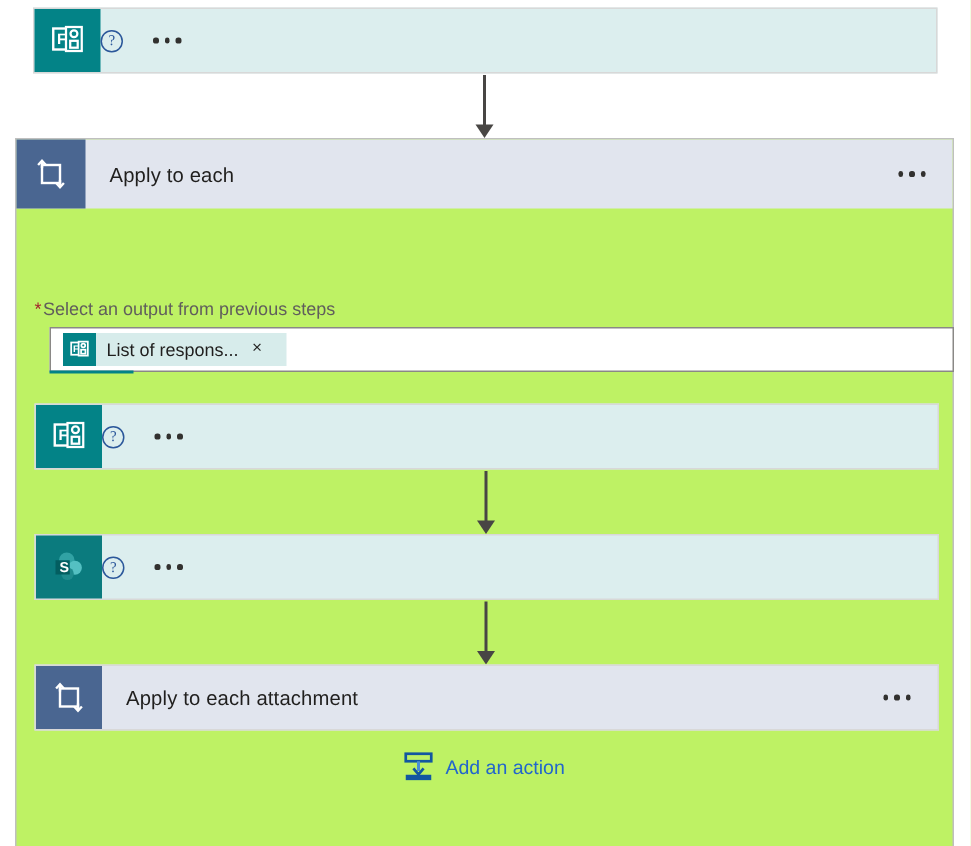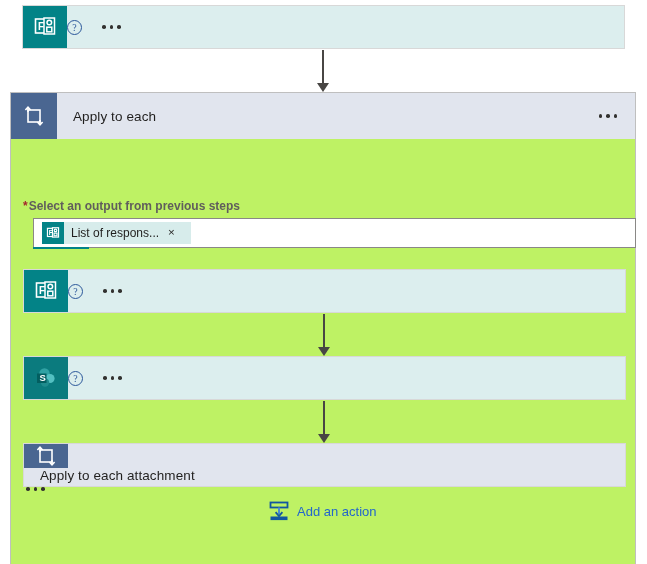--- a/index.html
+++ b/index.html
@@ -122,21 +122,20 @@
   .scope-header .card-icon { width: 46px; min-width: 46px; }
   .scope-body { position: relative; padding: 0; }
 
   .field-label {
     position: absolute;
     left: 12px;
     top: 60px;
     font-size: 12px;
     color: #605e5c;
     white-space: nowrap;
-    font-weight: bold;
   }
   .req-star { color: #a4262c; margin-right: 1px; }
 
   .token-input {
     position: absolute;
     left: 22px;
     top: 79px;
     width: 603px;
     height: 30px;
     border: 1px solid #8a8886;
@@ -314,21 +313,21 @@
               <i></i>
           </div>
         </div>
       </div>
 
       <div class="connector" style="left:303px; top:262px; height:42px;">
         <div class="line"></div>
           <div class="head"></div>
       </div>
 
-      <div class="card loop" style="left:12px; top:304px; width:603px;flex-direction:column;">
+      <div class="card loop" style="left:12px; top:304px; width:603px;">
         <div class="card-icon loopbg">
           <svg width="24" height="24" viewBox="0 0 24 24">
             <rect x="6" y="6" width="12" height="12" fill="none" stroke="#ffffff" stroke-width="1.6"></rect>
             <path d="M6 8 L6 4" stroke="#ffffff" stroke-width="1.6" fill="none"></path>
             <path d="M3.4 6 L6 3.2 L8.6 6" fill="none" stroke="#ffffff" stroke-width="1.6"></path>
             <path d="M18 16 L18 20" stroke="#ffffff" stroke-width="1.6" fill="none"></path>
             <path d="M15.4 18 L18 20.8 L20.6 18" fill="none" stroke="#ffffff" stroke-width="1.6"></path>
           </svg>
         </div>
         <div class="card-title">Apply to each attachment</div>

